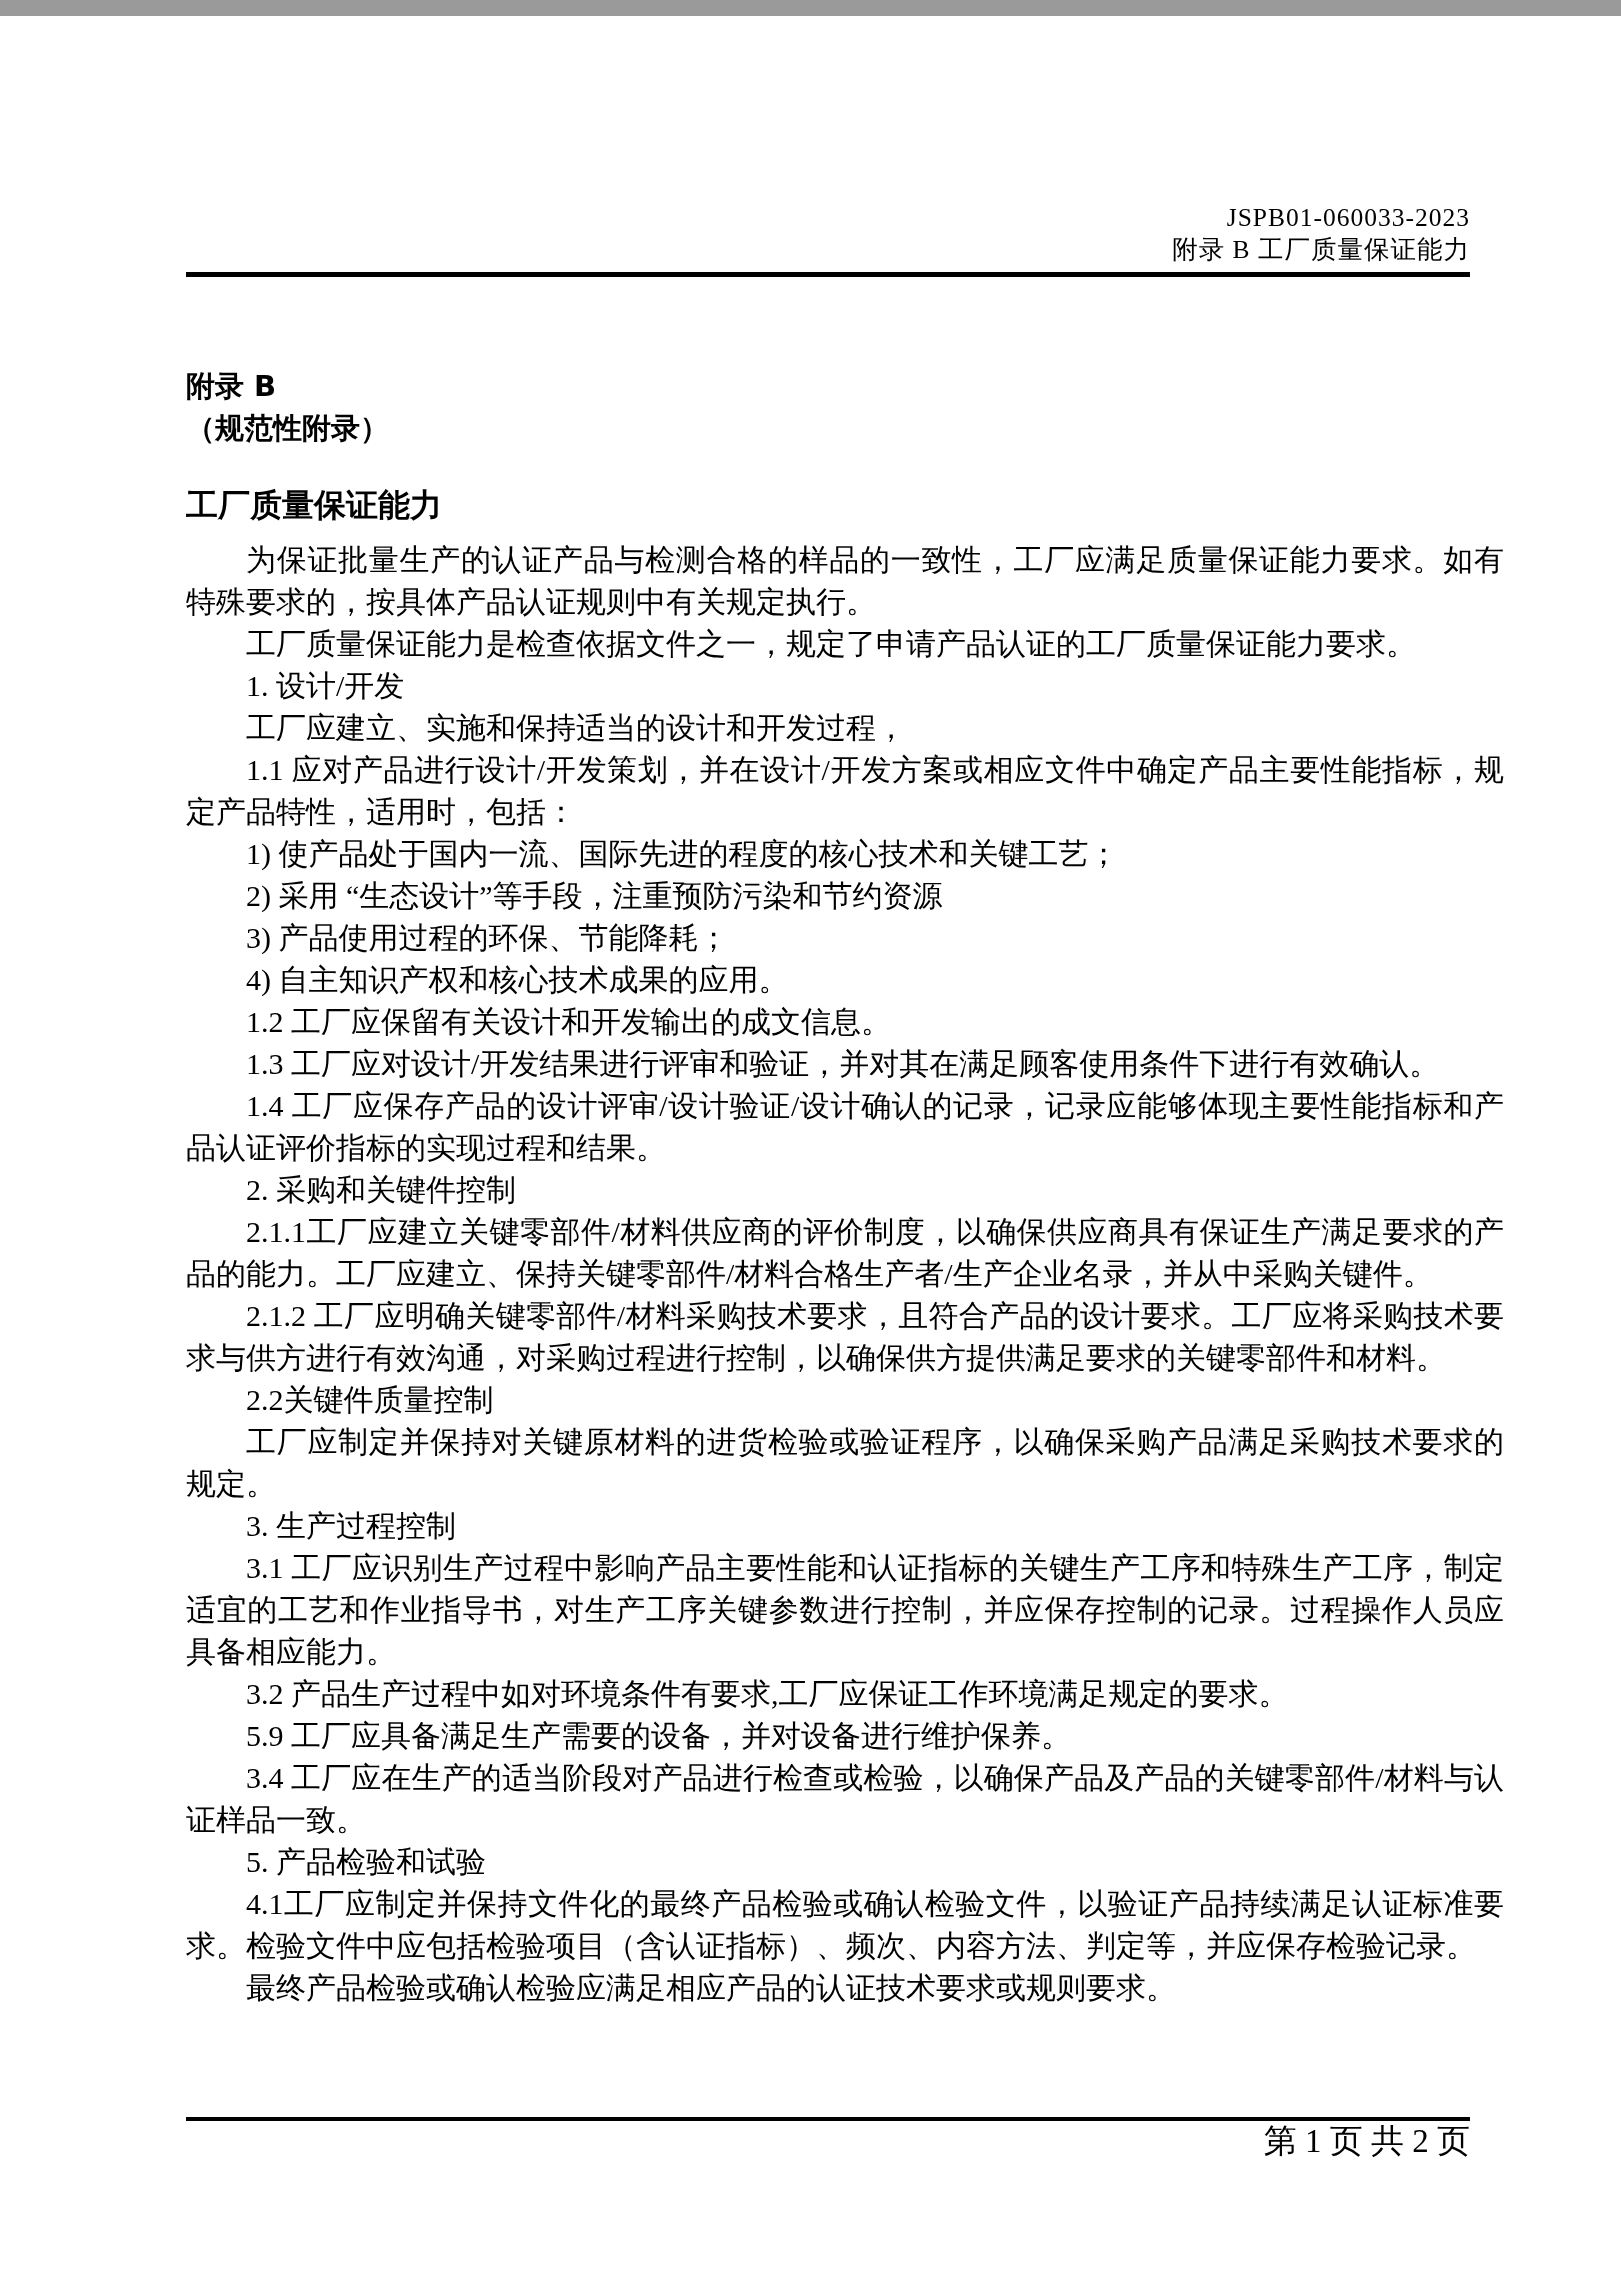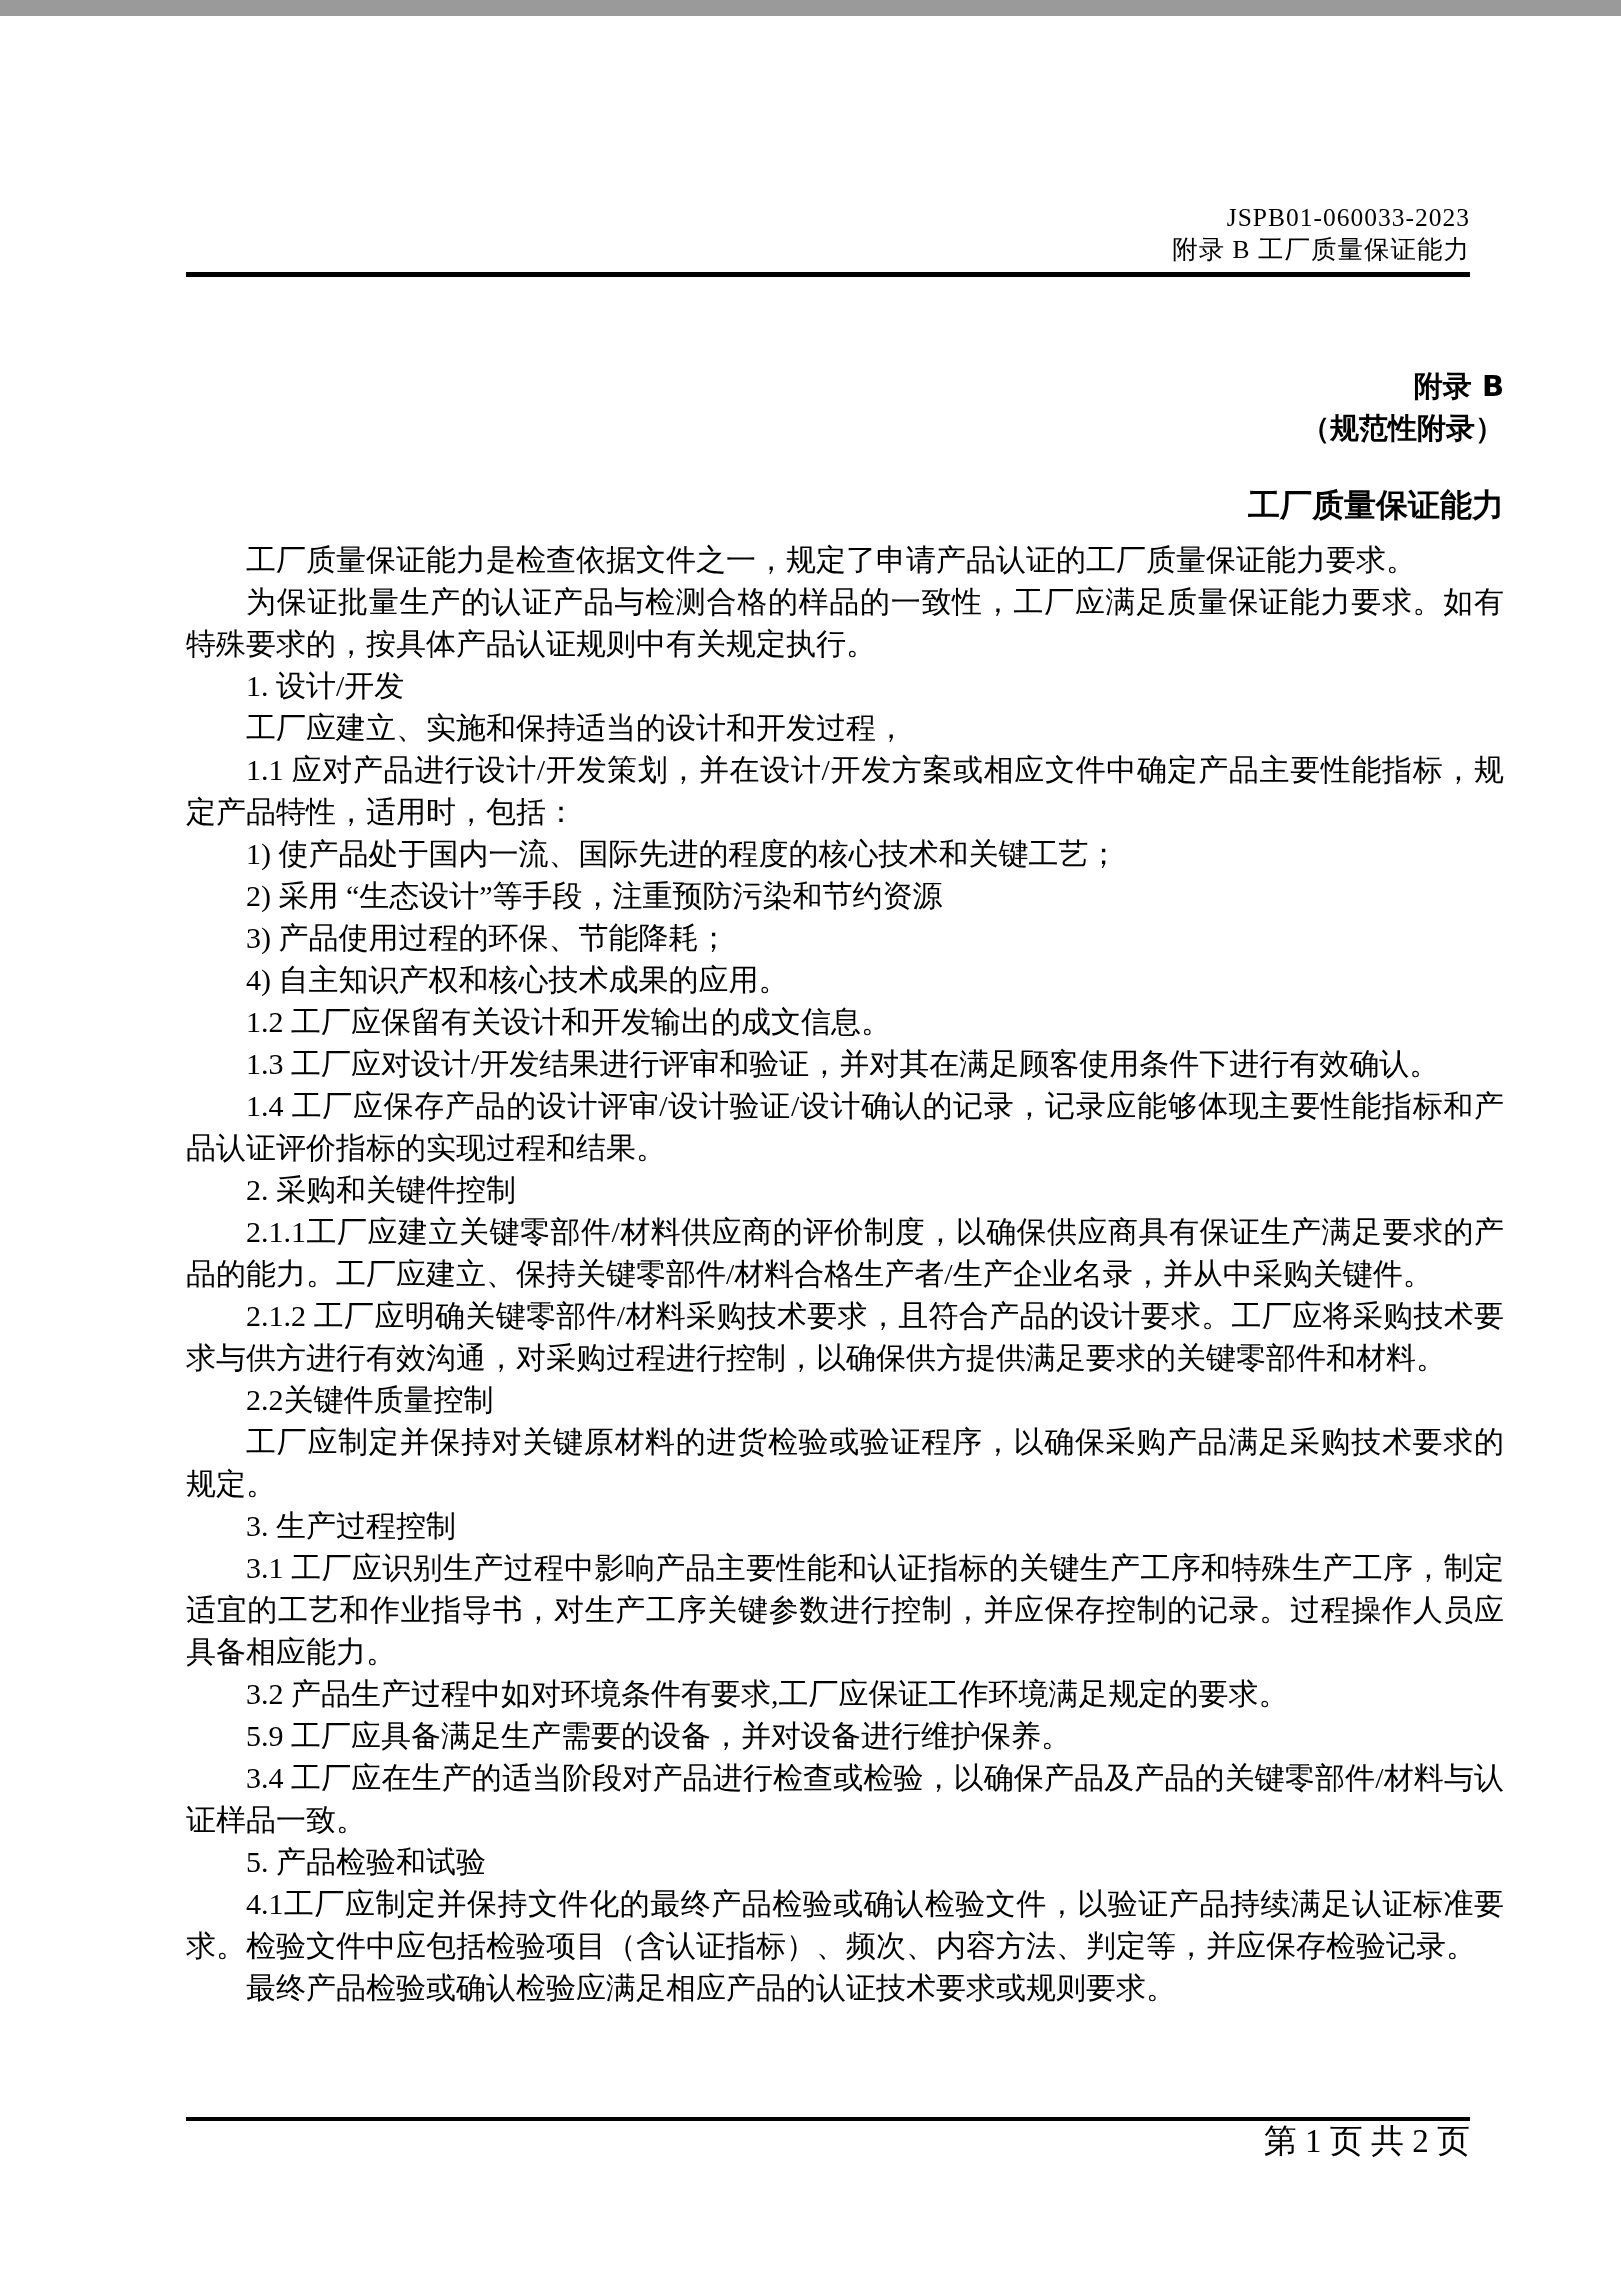--- a/index.html
+++ b/index.html
@@ -31,21 +31,21 @@
     width: 1284px;
     height: 4.9px;
     background: #000000;
   }
   
   .title-block {
     position: absolute;
     top: 349px;
     left: 186px;
     width: 1318px;
-    text-align: right;
+    text-align: left;
     font-family: "DejaVu Sans", "Liberation Sans", sans-serif;
     font-weight: 700;
   }
   .title-line { font-size: 29px; line-height: 42px; }
   .title-main { font-size: 32px; line-height: 42px; margin-top: 35px; }
   
   .content {
     position: absolute;
     top: 523px;
     left: 186px;
@@ -87,22 +87,22 @@
 
   <div class="header-rule"></div>
 
   <div class="title-block">
     <div class="title-line">附录 B</div>
     <div class="title-line">（规范性附录）</div>
     <div class="title-main">工厂质量保证能力</div>
   </div>
 
   <div class="content">
+      <p>为保证批量生产的认证产品与检测合格的样品的一致性，工厂应满足质量保证能力要求。如有特殊要求的，按具体产品认证规则中有关规定执行。</p>
       <p>工厂质量保证能力是检查依据文件之一，规定了申请产品认证的工厂质量保证能力要求。</p>
-      <p>为保证批量生产的认证产品与检测合格的样品的一致性，工厂应满足质量保证能力要求。如有特殊要求的，按具体产品认证规则中有关规定执行。</p>
       <p>1. 设计/开发</p>
       <p>工厂应建立、实施和保持适当的设计和开发过程，</p>
       <p>1.1  应对产品进行设计/开发策划，并在设计/开发方案或相应文件中确定产品主要性能指标，规定产品特性，适用时，包括：</p>
       <p>1) 使产品处于国内一流、国际先进的程度的核心技术和关键工艺；</p>
       <p>2) 采用 “生态设计”等手段，注重预防污染和节约资源</p>
       <p>3) 产品使用过程的环保、节能降耗；</p>
       <p>4) 自主知识产权和核心技术成果的应用。</p>
       <p>1.2 工厂应保留有关设计和开发输出的成文信息。</p>
       <p>1.3 工厂应对设计/开发结果进行评审和验证，并对其在满足顾客使用条件下进行有效确认。</p>
       <p>1.4  工厂应保存产品的设计评审/设计验证/设计确认的记录，记录应能够体现主要性能指标和产品认证评价指标的实现过程和结果。</p>

